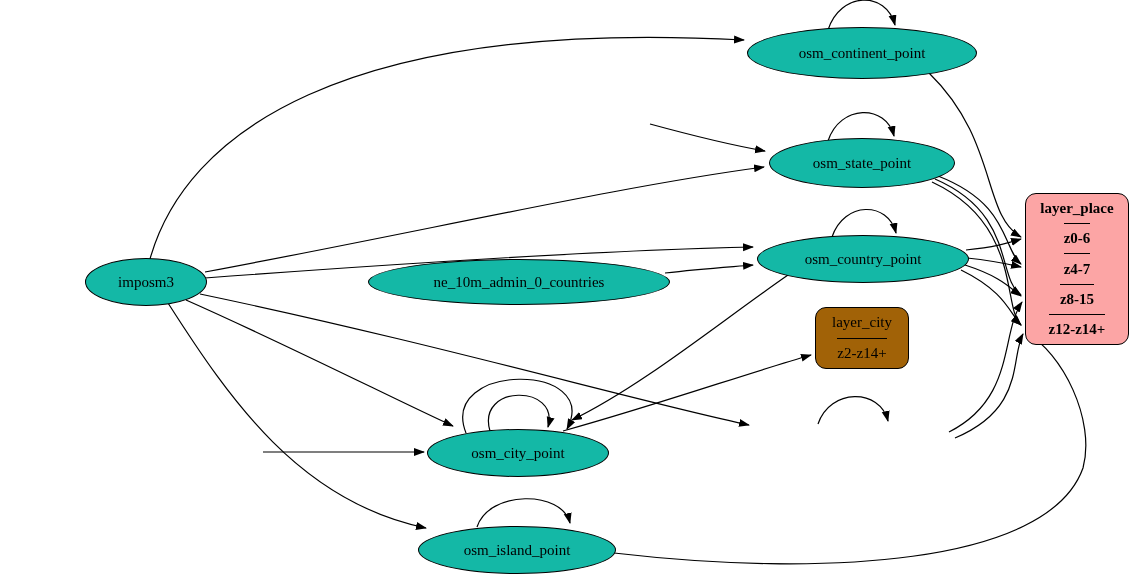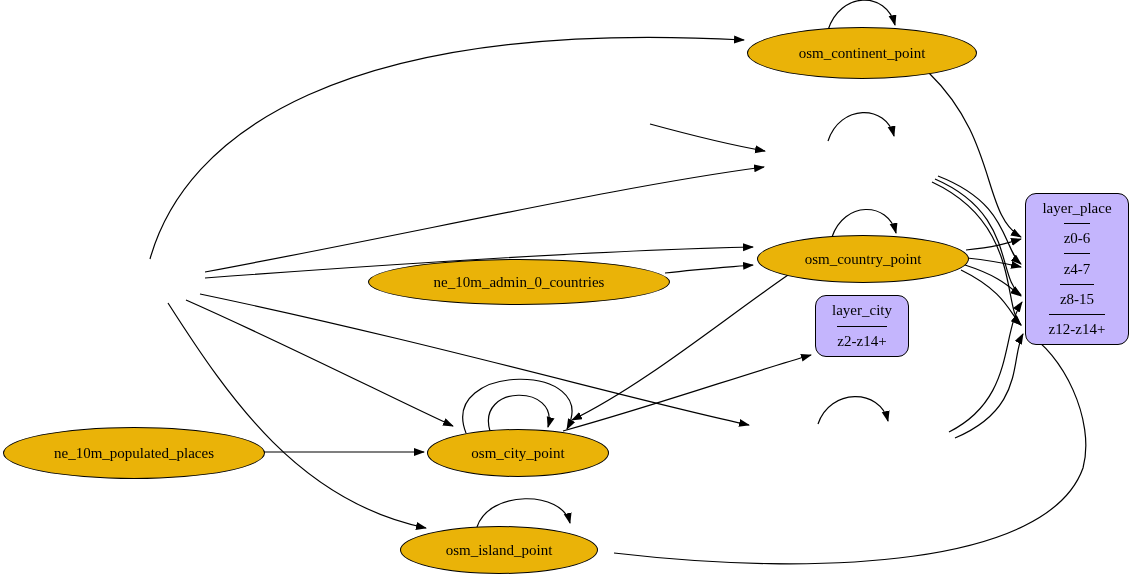--- a/index.html
+++ b/index.html
@@ -12,21 +12,21 @@
     overflow:hidden;
   }
   svg.edges { position:absolute; left:0; top:0; }
   svg.edges path { fill:none; stroke:#000; stroke-width:1.2; }
   .node {
     position:absolute;
     display:flex; align-items:center; justify-content:center;
     font-size:15px; line-height:1; white-space:nowrap;
   }
   .ellipse {
-    background:#eab308;
+    background:#14b8a6;
     border:1.2px solid #000;
     border-radius:50%;
   }
   .record {
     border:1.6px solid #000;
     border-radius:11px;
     display:flex; flex-direction:column;
     overflow:hidden;
     font-size:15px;
   }
@@ -76,45 +76,48 @@
     <path d="M932,182 C1022,224 1002,308 1021,325" marker-end="url(#arrow)"></path>
     <path d="M966,250 C996,247 1008,243 1021,239" marker-end="url(#arrow)"></path>
     <path d="M967,258 C996,261 1008,264 1021,267" marker-end="url(#arrow)"></path>
     <path d="M965,265 C1002,277 1010,288 1021,296" marker-end="url(#arrow)"></path>
     <path d="M961,270 C1006,292 1010,314 1021,325" marker-end="url(#arrow)"></path>
     <path d="M949,432 C1016,398 1000,334 1022,302" marker-end="url(#arrow)"></path>
     <path d="M955,438 C1026,408 1010,358 1023,334" marker-end="url(#arrow)"></path>
     <path d="M614,553 C820,577 1048,566 1083,468 C1096,420 1062,352 1026,333" marker-end="url(#arrow)"></path>
   </svg>
 
+  <div class="node ellipse" style="left:85px;  top:258px; width:120px; height:46px;">
+    <span>imposm3</span>
+  </div>
   <div class="node ellipse" style="left:368px; top:259px; width:300px; height:44px;justify-content:center;">
     <span>ne_10m_admin_0_countries</span>
   </div>
-  <div class="node ellipse" style="left:3px;   top:427px; width:260px; height:50px;">
-    <span>ne_10m_populated_places</span>
-  </div>
   <div class="node ellipse" style="left:747px; top:27px;  width:228px; height:50px;">
     <span>osm_continent_point</span>
+  </div>
+  <div class="node ellipse" style="left:769px; top:138px; width:184px; height:48px;">
+    <span>osm_state_point</span>
   </div>
   <div class="node ellipse" style="left:427px; top:429px; width:180px; height:46px;">
     <span>osm_city_point</span>
   </div>
   <div class="node ellipse" style="left:757px; top:235px; width:210px; height:46px;">
     <span>osm_country_point</span>
   </div>
-  <div class="node ellipse" style="left:400px; top:526px; width:196px; height:46px;">
+  <div class="node ellipse" style="left:418px; top:526px; width:196px; height:46px;">
     <span>osm_island_point</span>
   </div>
 
-  <div class="node record" style="left: 815px; top: 295px; width: 92px; height: 60px; background: #c4b5fd; justify-content: flex-end;">
+  <div class="node record" style="left: 815px; top: 307px; width: 92px; height: 60px; background: #a16207; justify-content: flex-end;">
     <div class="rrow">layer_city</div>
     <div class="rrow">z2-z14+</div>
   </div>
 
-  <div class="node record" style="left: 1025px; top: 193px; width: 102px; height: 150px; background: #c4b5fd;">
+  <div class="node record" style="left: 1025px; top: 193px; width: 102px; height: 150px; background: #fca5a5; font-weight: bold;">
     <div class="rrow">layer_place</div>
     <div class="rrow">z0-6</div>
     <div class="rrow">z4-7</div>
     <div class="rrow">z8-15</div>
     <div class="rrow">z12-z14+</div>
   </div>
 
 </div>
 
 </body></html>

